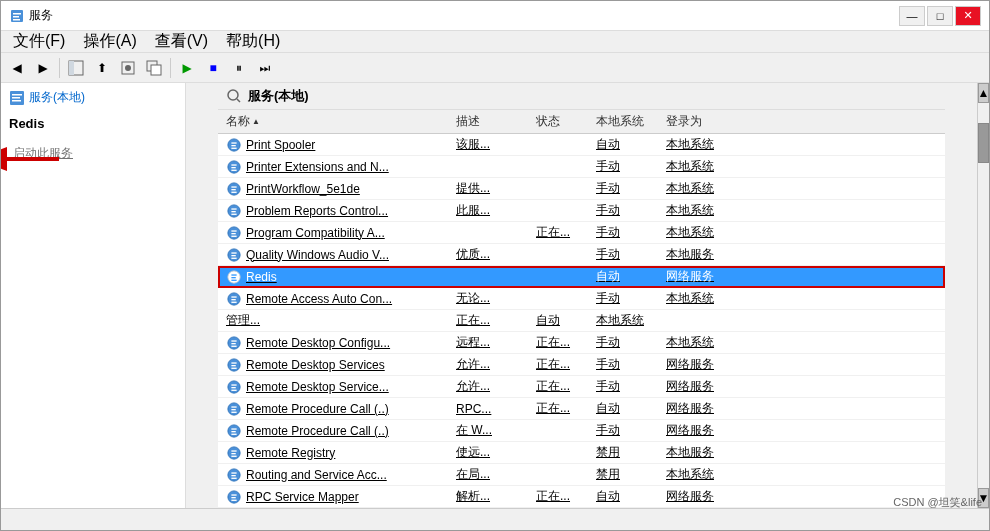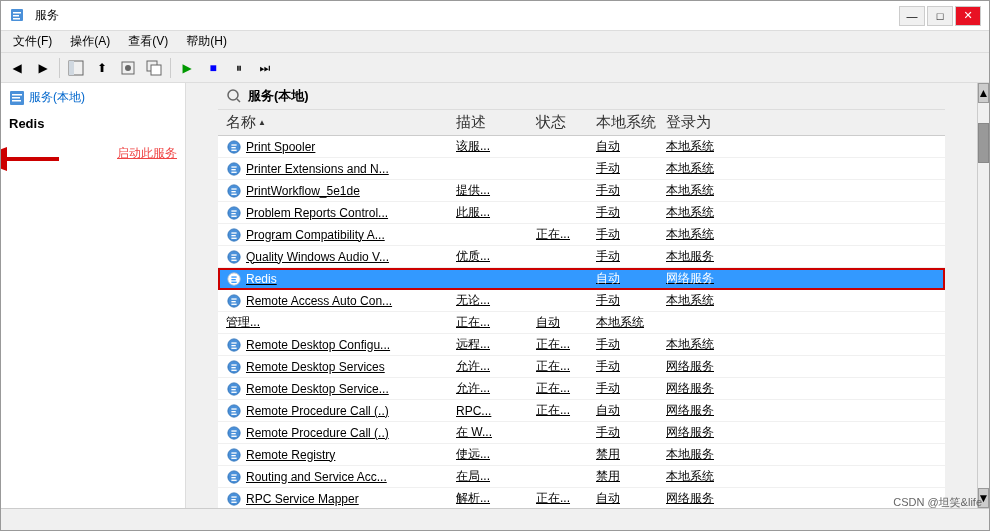--- a/index.html
+++ b/index.html
@@ -23,21 +23,22 @@
       background: #fff;
       height: 30px;
       display: flex;
       align-items: center;
       padding: 0 8px;
       border-bottom: 1px solid #ddd;
       justify-content: space-between;
     }
     .title-bar-left {
       display: flex;
-      gap: 10px;
+      align-items: center;
+      gap: 4px;
     }
     .title-icon {
       width: 16px;
       height: 16px;
     }
     .title-text {
       font-size: 12px;
       color: #000;
     }
     .title-controls {
@@ -61,21 +62,21 @@
       height: 22px;
       display: flex;
       align-items: center;
       padding: 0 4px;
       border-bottom: 1px solid #ddd;
       gap: 2px;
     }
     .menu-item {
       padding: 10px 8px;
       cursor: pointer;
-      font-size: 12px;
+      font-size: 16px;
     }
     .toolbar {
       background: #f0f0f0;
       height: 30px;
       display: flex;
       align-items: center;
       padding: 0 4px;
       border-bottom: 1px solid #ddd;
       gap: 2px;
     }
@@ -117,28 +118,27 @@
       display: flex;
       align-items: center;
       gap: 4px;
     }
     .nav-service-name {
       font-weight: bold;
       font-size: 13px;
       padding: 8px 4px 4px 4px;
     }
     .nav-action {
-      color: #ef4444;
+      color: #737373;
       text-decoration: underline;
       cursor: pointer;
       padding: 2px 4px;
       display: flex;
       align-items: center;
       gap: 4px;
-      justify-content: flex-end;
     }
     .content-pane {
       flex: 1;
       background: #fff;
       display: flex;
       flex-direction: column;
       overflow: hidden;
     }
     .content-header {
       background: #f0f0f0;
@@ -151,21 +151,21 @@
     .content-title {
       font-size: 13px;
       font-weight: bold;
     }
     .table-header {
       display: grid;
       grid-template-columns: 230px 80px 60px 70px 80px;
       padding: 3px 4px;
       background: #f0f0f0;
       border-bottom: 1px solid #ccc;
-      font-size: 15px;
+      font-size: 12px;
     }
     .table-header-cell {
       padding: 0 4px;
       color: #333;
       display: flex;
       align-items: center;
       gap: 2px;
     }
     .table-header-cell.sorted::after {
       content: '▲';

